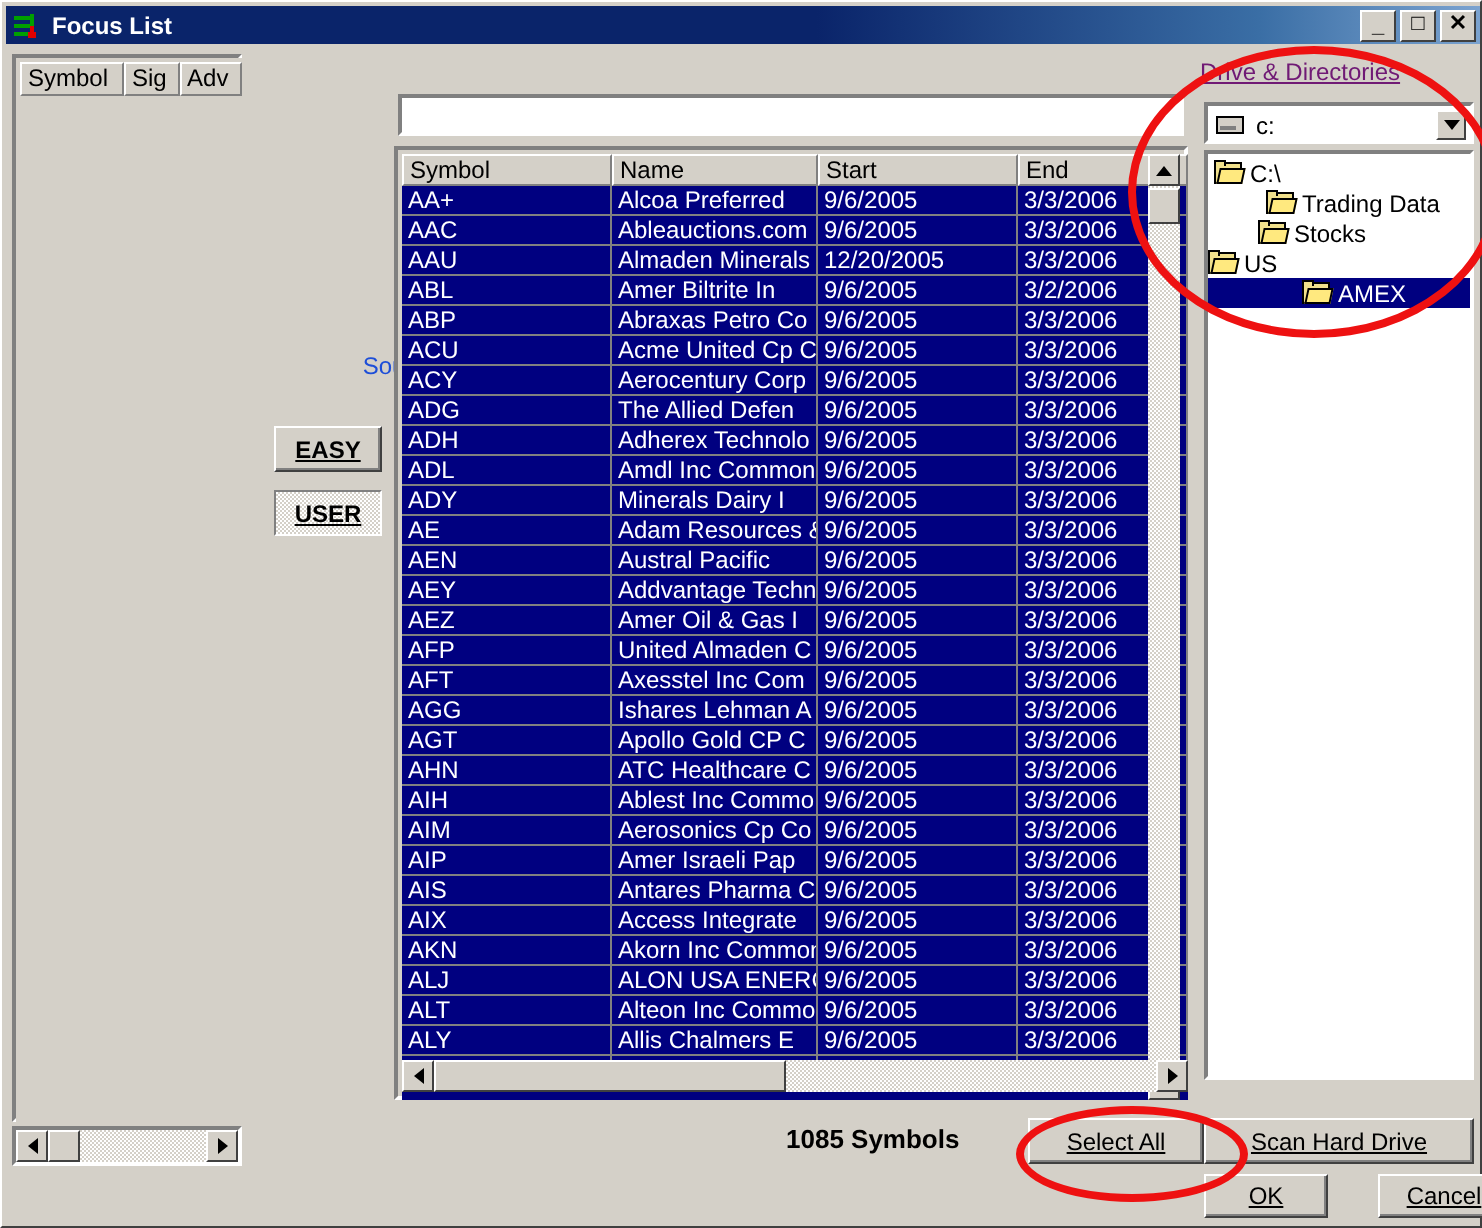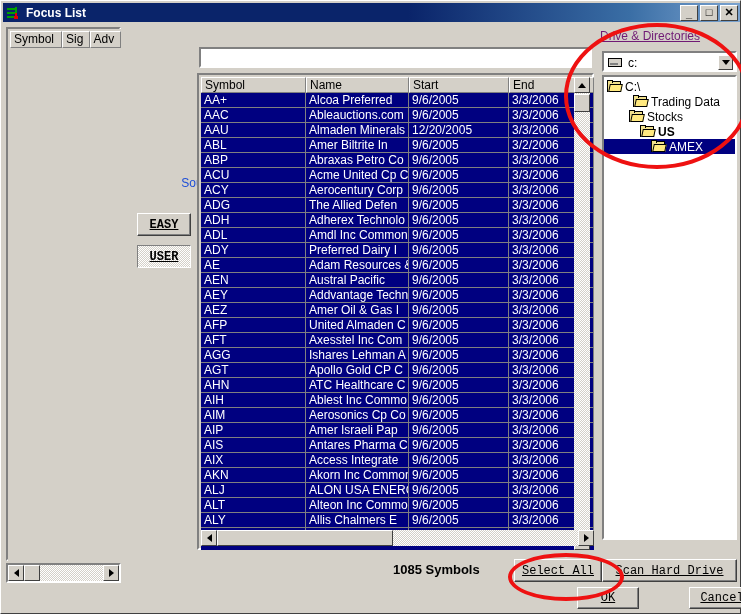--- a/index.html
+++ b/index.html
@@ -46,21 +46,21 @@
   .sunken2{
     border:2px solid;
     border-color:#808080 #ffffff #ffffff #808080;
     box-sizing:border-box;
   }
   .btn{
     background:#d4d0c8;
     border-top:1px solid #ffffff;border-left:1px solid #ffffff;
     border-right:1px solid #404040;border-bottom:1px solid #404040;
     box-sizing:border-box;position:relative;
-    font-family:Liberation Mono, monospace;font-size:12px;color:#000;
+    font-family:Liberation Sans, sans-serif;font-size:12px;color:#000;
     display:flex;align-items:center;justify-content:center;
     text-align:center;
   }
   .btn:after{
     content:"";position:absolute;left:0;top:0;right:0;bottom:0;
     border-right:1px solid #808080;border-bottom:1px solid #808080;
     pointer-events:none;
   }
 
   
@@ -210,21 +210,21 @@
     position:absolute;left:0px;top:0px;width:6px;height:3px;
     background:#f0e08c;border:1px solid #000;border-bottom:0;box-sizing:border-box;
   }
   .folder .front{
     position:absolute;left:2px;top:4px;width:13px;height:8px;
     background:#ffe97f;border:1px solid #000;box-sizing:border-box;
     transform:skewX(-12deg);
   }
 
   .scan-btn{position:absolute;left:601px;top:558px;width:135px;height:23px;text-align:center;}
-  .ok-btn{position:absolute;left:576px;top:586px;width:62px;height:22px;}
+  .ok-btn{position:absolute;left:601px;top:586px;width:62px;height:22px;}
   .cancel-btn{position:absolute;left:688px;top:586px;width:66px;height:22px;}
 
   
   .anno{
     position:absolute;border:4px solid #ee1111;border-radius:50%;
     pointer-events:none;background:transparent;
   }
   .anno-tree{left:563px;top:22px;width:178px;height:138px;}
   .anno-selall{left:507px;top:552px;width:108px;height:40px;}
 
@@ -361,21 +361,21 @@
             <div class="g-cell c-end">3/3/2006</div>
           </div>
           <div class="g-row">
             <div class="g-cell c-sym">ADL</div>
             <div class="g-cell c-name">Amdl Inc Common</div>
             <div class="g-cell c-start">9/6/2005</div>
             <div class="g-cell c-end">3/3/2006</div>
           </div>
           <div class="g-row">
             <div class="g-cell c-sym">ADY</div>
-            <div class="g-cell c-name">Preferred Dairy I</div>
+            <div class="g-cell c-name">Minerals Dairy I</div>
             <div class="g-cell c-start">9/6/2005</div>
             <div class="g-cell c-end">3/3/2006</div>
           </div>
           <div class="g-row">
             <div class="g-cell c-sym">AE</div>
             <div class="g-cell c-name">Adam Resources &amp;</div>
             <div class="g-cell c-start">9/6/2005</div>
             <div class="g-cell c-end">3/3/2006</div>
           </div>
           <div class="g-row">
@@ -543,21 +543,21 @@
           <span>Trading Data</span>
         </div>
         <div class="tree-item" style="padding-left: 25px;">
           <span class="folder">
             <span class="back"></span>
             <span class="tab"></span>
             <span class="front"></span>
           </span>
           <span>Stocks</span>
         </div>
-        <div class="tree-item" style="padding-left: 36px; font-weight: bold;">
+        <div class="tree-item" style="">
           <span class="folder">
             <span class="back"></span>
             <span class="tab"></span>
             <span class="front"></span>
           </span>
           <span>US</span>
         </div>
         <div class="tree-item sel" style="padding-left: 47px;">
           <span class="folder">
             <span class="back"></span>

